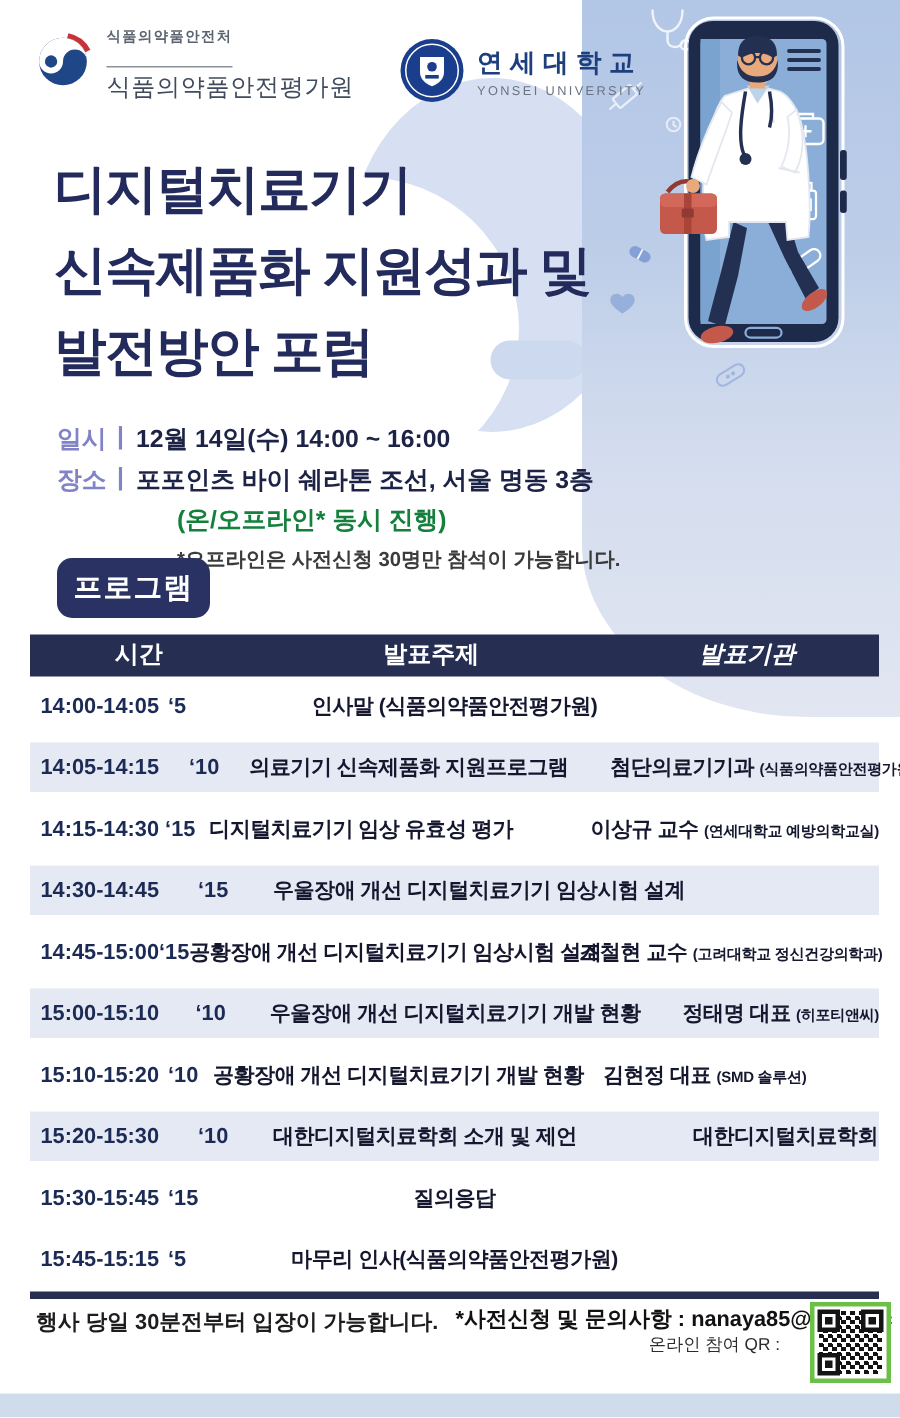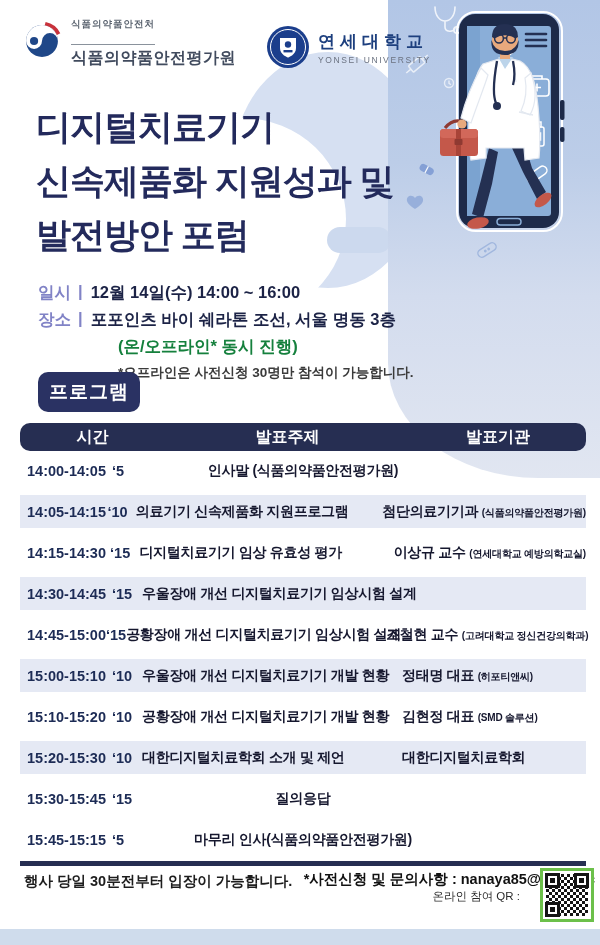--- a/index.html
+++ b/index.html
@@ -21,21 +21,21 @@
     background:#ccd9ee; border-radius:13px; z-index:0; }
   .bottom-strip { position:absolute; left:0; top:929px; width:600px; height:16px;
     background:#cfdcec; z-index:1; }
 
   
   .logos { position:absolute; left:22px; top:13px; display:flex; align-items:center; z-index:3; }
   .mfds { display:flex; align-items:center; }
   .mfds-text { margin-left:9px; }
   .mfds-top { font-size:9.5px; color:#5a636f; letter-spacing:1px; font-weight:bold;
     border-bottom:1px solid #8a929c; padding-bottom:13px; margin-bottom:3px; display:inline-block; }
-  .mfds-bottom { font-size:16px; font-weight:bold; color:#414b5e; letter-spacing:.5px; }
+  .mfds-bottom { font-size:16px; font-weight:normal; color:#414b5e; letter-spacing:.5px; }
   .yonsei { display:flex; align-items:center; margin-left:30px;margin-top:12px; }
   .yonsei-text { margin-left:8px; }
   .yonsei-kr { font-size:17px; font-weight:bold; color:#1d3f7e; letter-spacing:5px; }
   .yonsei-en { font-size:8.5px; color:#6b7280; letter-spacing:1.6px; margin-top:2px; }
 
   
   .title { position:absolute; left:36px; top:100px; z-index:2;
     font-size:35px; font-weight:800; color:#232a5c; letter-spacing:-1px; line-height:54px; }
 
   
@@ -48,26 +48,26 @@
   .event-note { color:#3b3b3b; font-size:13.5px; margin-left:80px; }
 
   
   .badge { position:absolute; left:38px; top:372px; z-index:2;
     background:#2a3263; color:#fff; font-size:19px; font-weight:bold;
     padding:7px 11px; border-radius:10px; letter-spacing:1px; }
 
   
   .table { position:absolute; left:20px; top:423px; width:566px; z-index:2; }
   .thead { display:flex; background:#262e52; height:28px; line-height:28px;
-    color:#fff; font-weight:bold; font-size:16px; text-align:center;border-radius:10px; }
-  .th-time { width:145px; } .th-topic { width:245px; } .th-org { width:176px; }
+    color:#fff; font-weight:bold; font-size:16px; text-align:center; }
+  .th-time { width:145px; } .th-topic { width:245px; } .th-org { width:176px;font-style:italic; }
   .tbody { margin-top:3px; }
   .p-row { position:relative; display:flex; align-items:center; height:33px;
     margin-bottom:8px; font-weight:bold; white-space:nowrap; }
-  .p-row.striped { background:#e5e9f4; }
+  .p-row.striped { background:#e5e9f4;gap:20px; }
   .t-time { width:92px; padding-left:7px; font-size:14.5px; color:#1c2b55; }
   .t-dur { width:30px; font-size:14.5px; color:#1c2b55; }
   .t-topic { width:252px; font-size:14px; color:#15172e; letter-spacing:-.3px; }
   .t-org { flex:1; font-size:14px; color:#15172e; padding-left:8px; letter-spacing:-.3px; }
   .t-org .affil { font-size:10px; letter-spacing:-.2px; }
   .p-row.center .t-topic { position:absolute; left:0; right:0; width:auto; text-align:center; }
 
   
   .rule { position:absolute; left:20px; top:861px; width:566px; height:5px; background:#262e52; z-index:2; }
   .foot-left { position:absolute; left:24px; top:872px; font-size:14.5px; font-weight:bold; color:#1d1d1d; z-index:2; }

